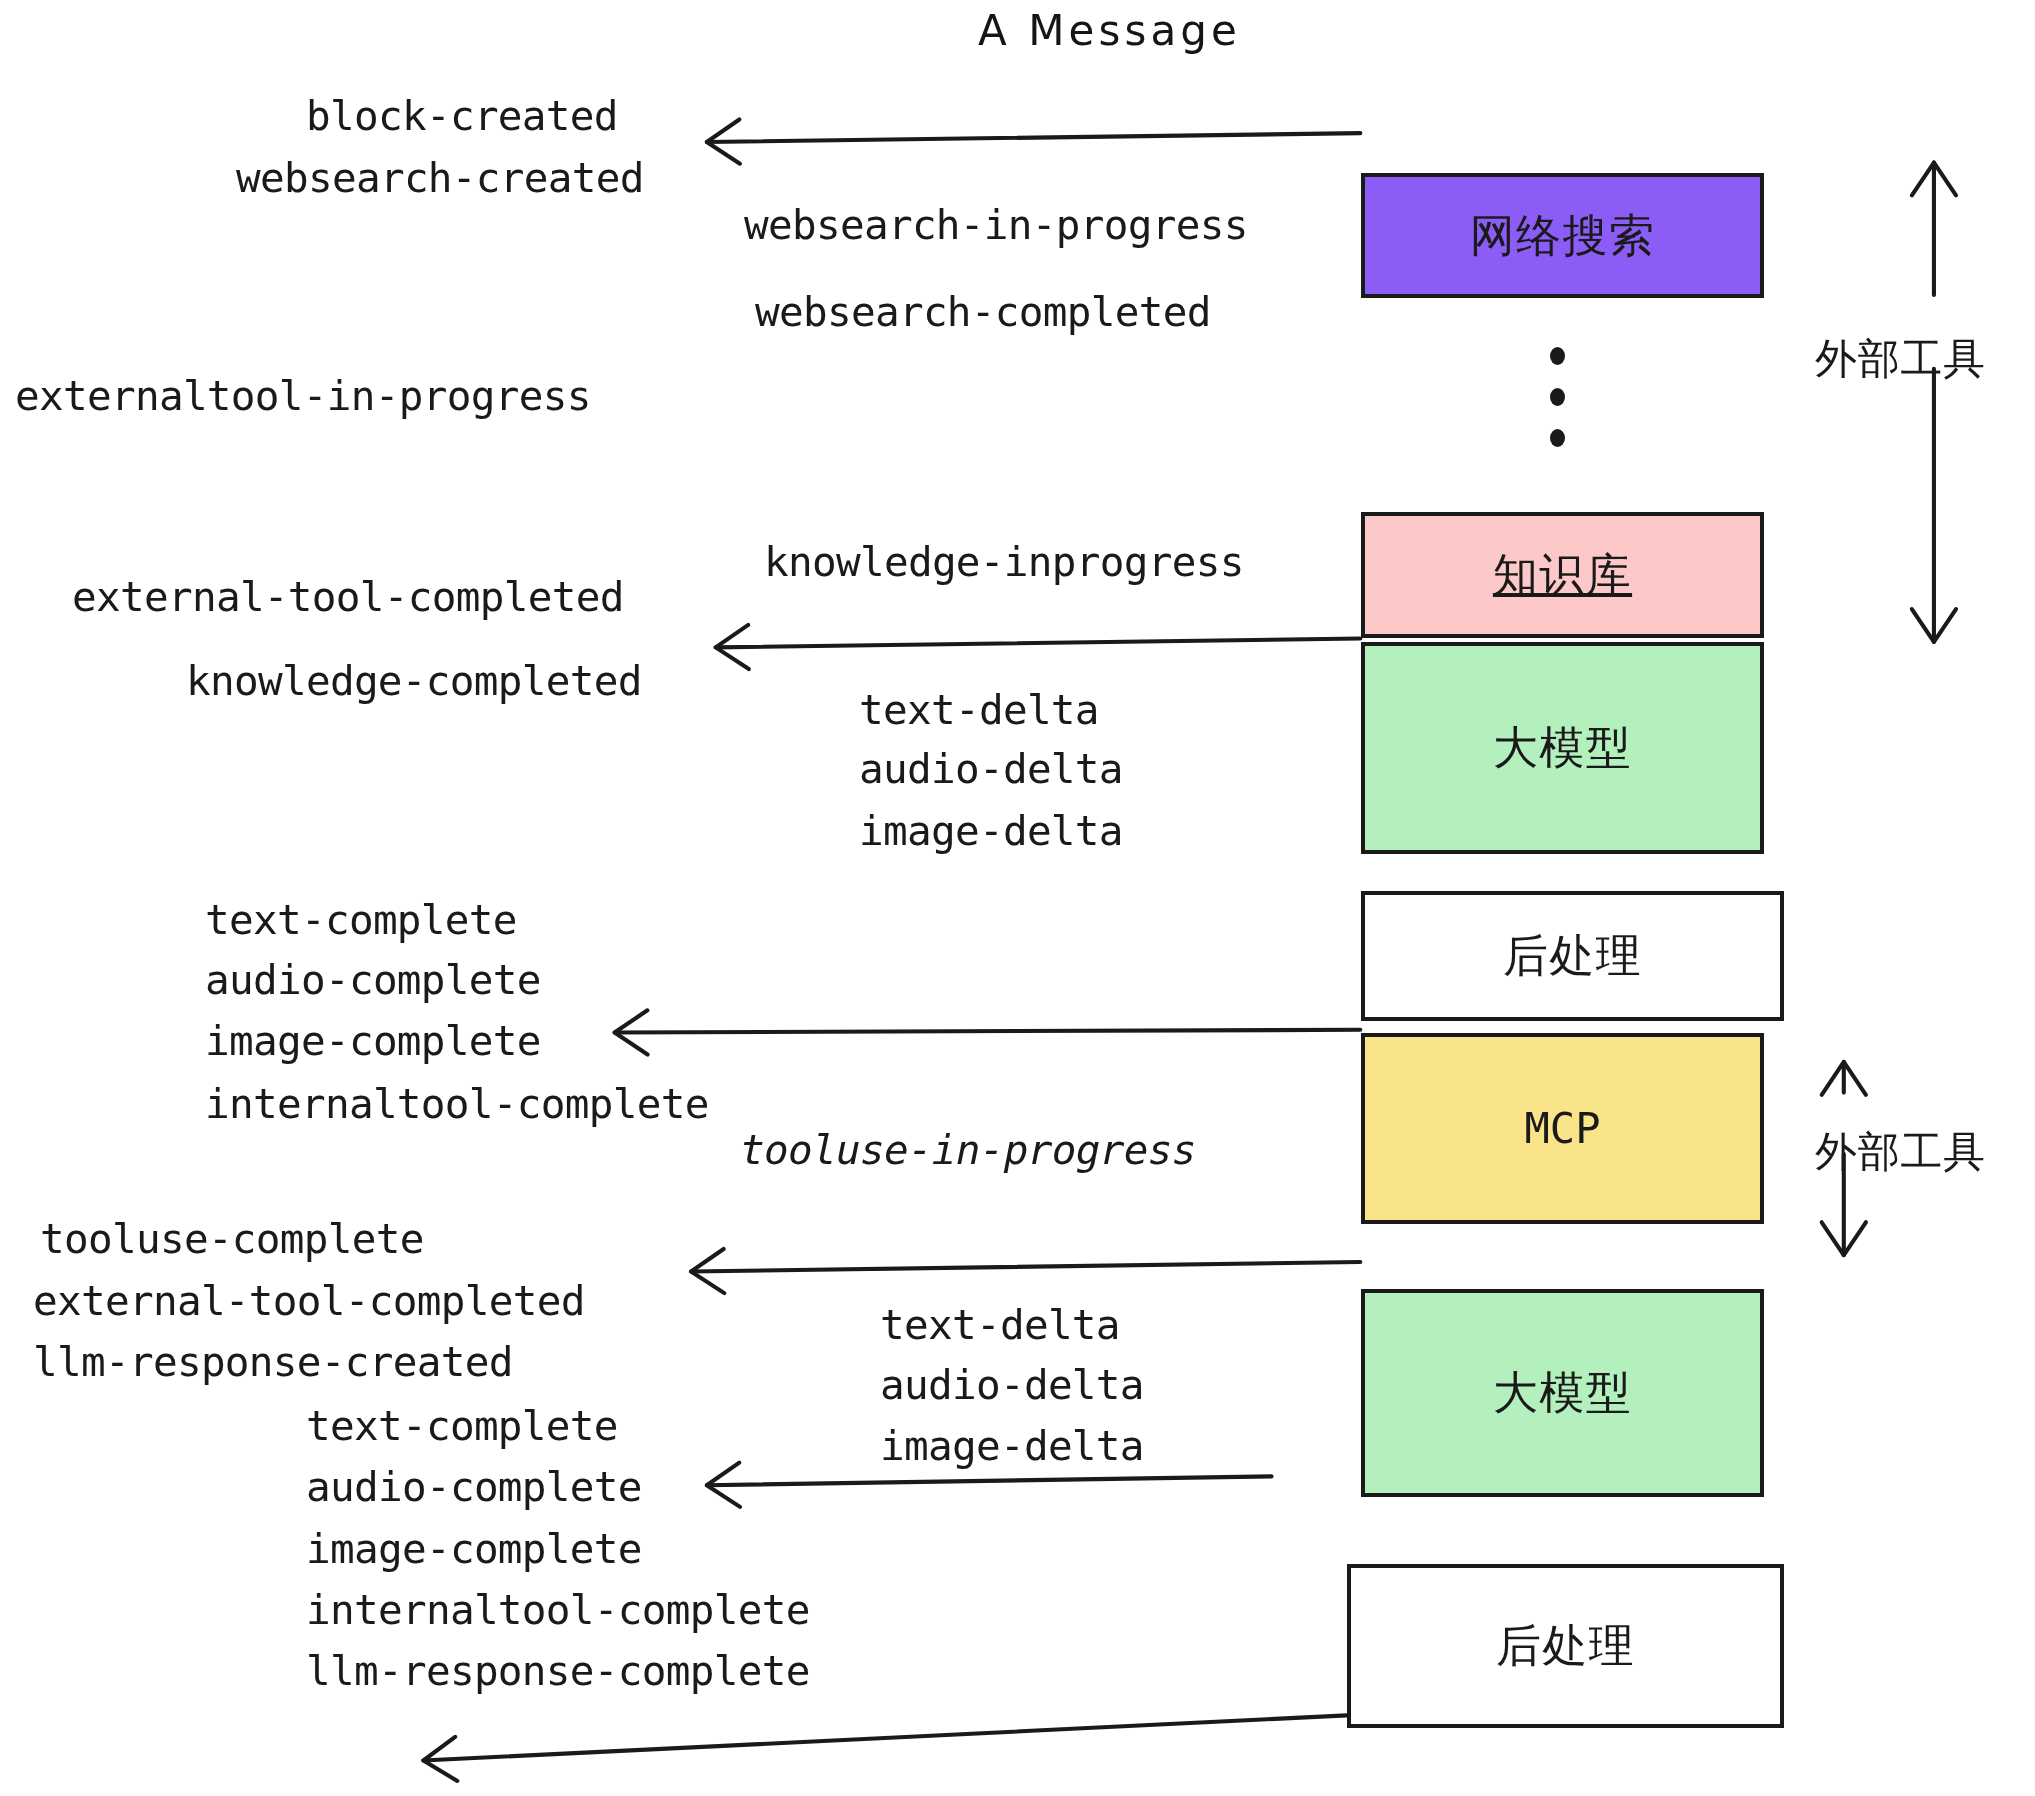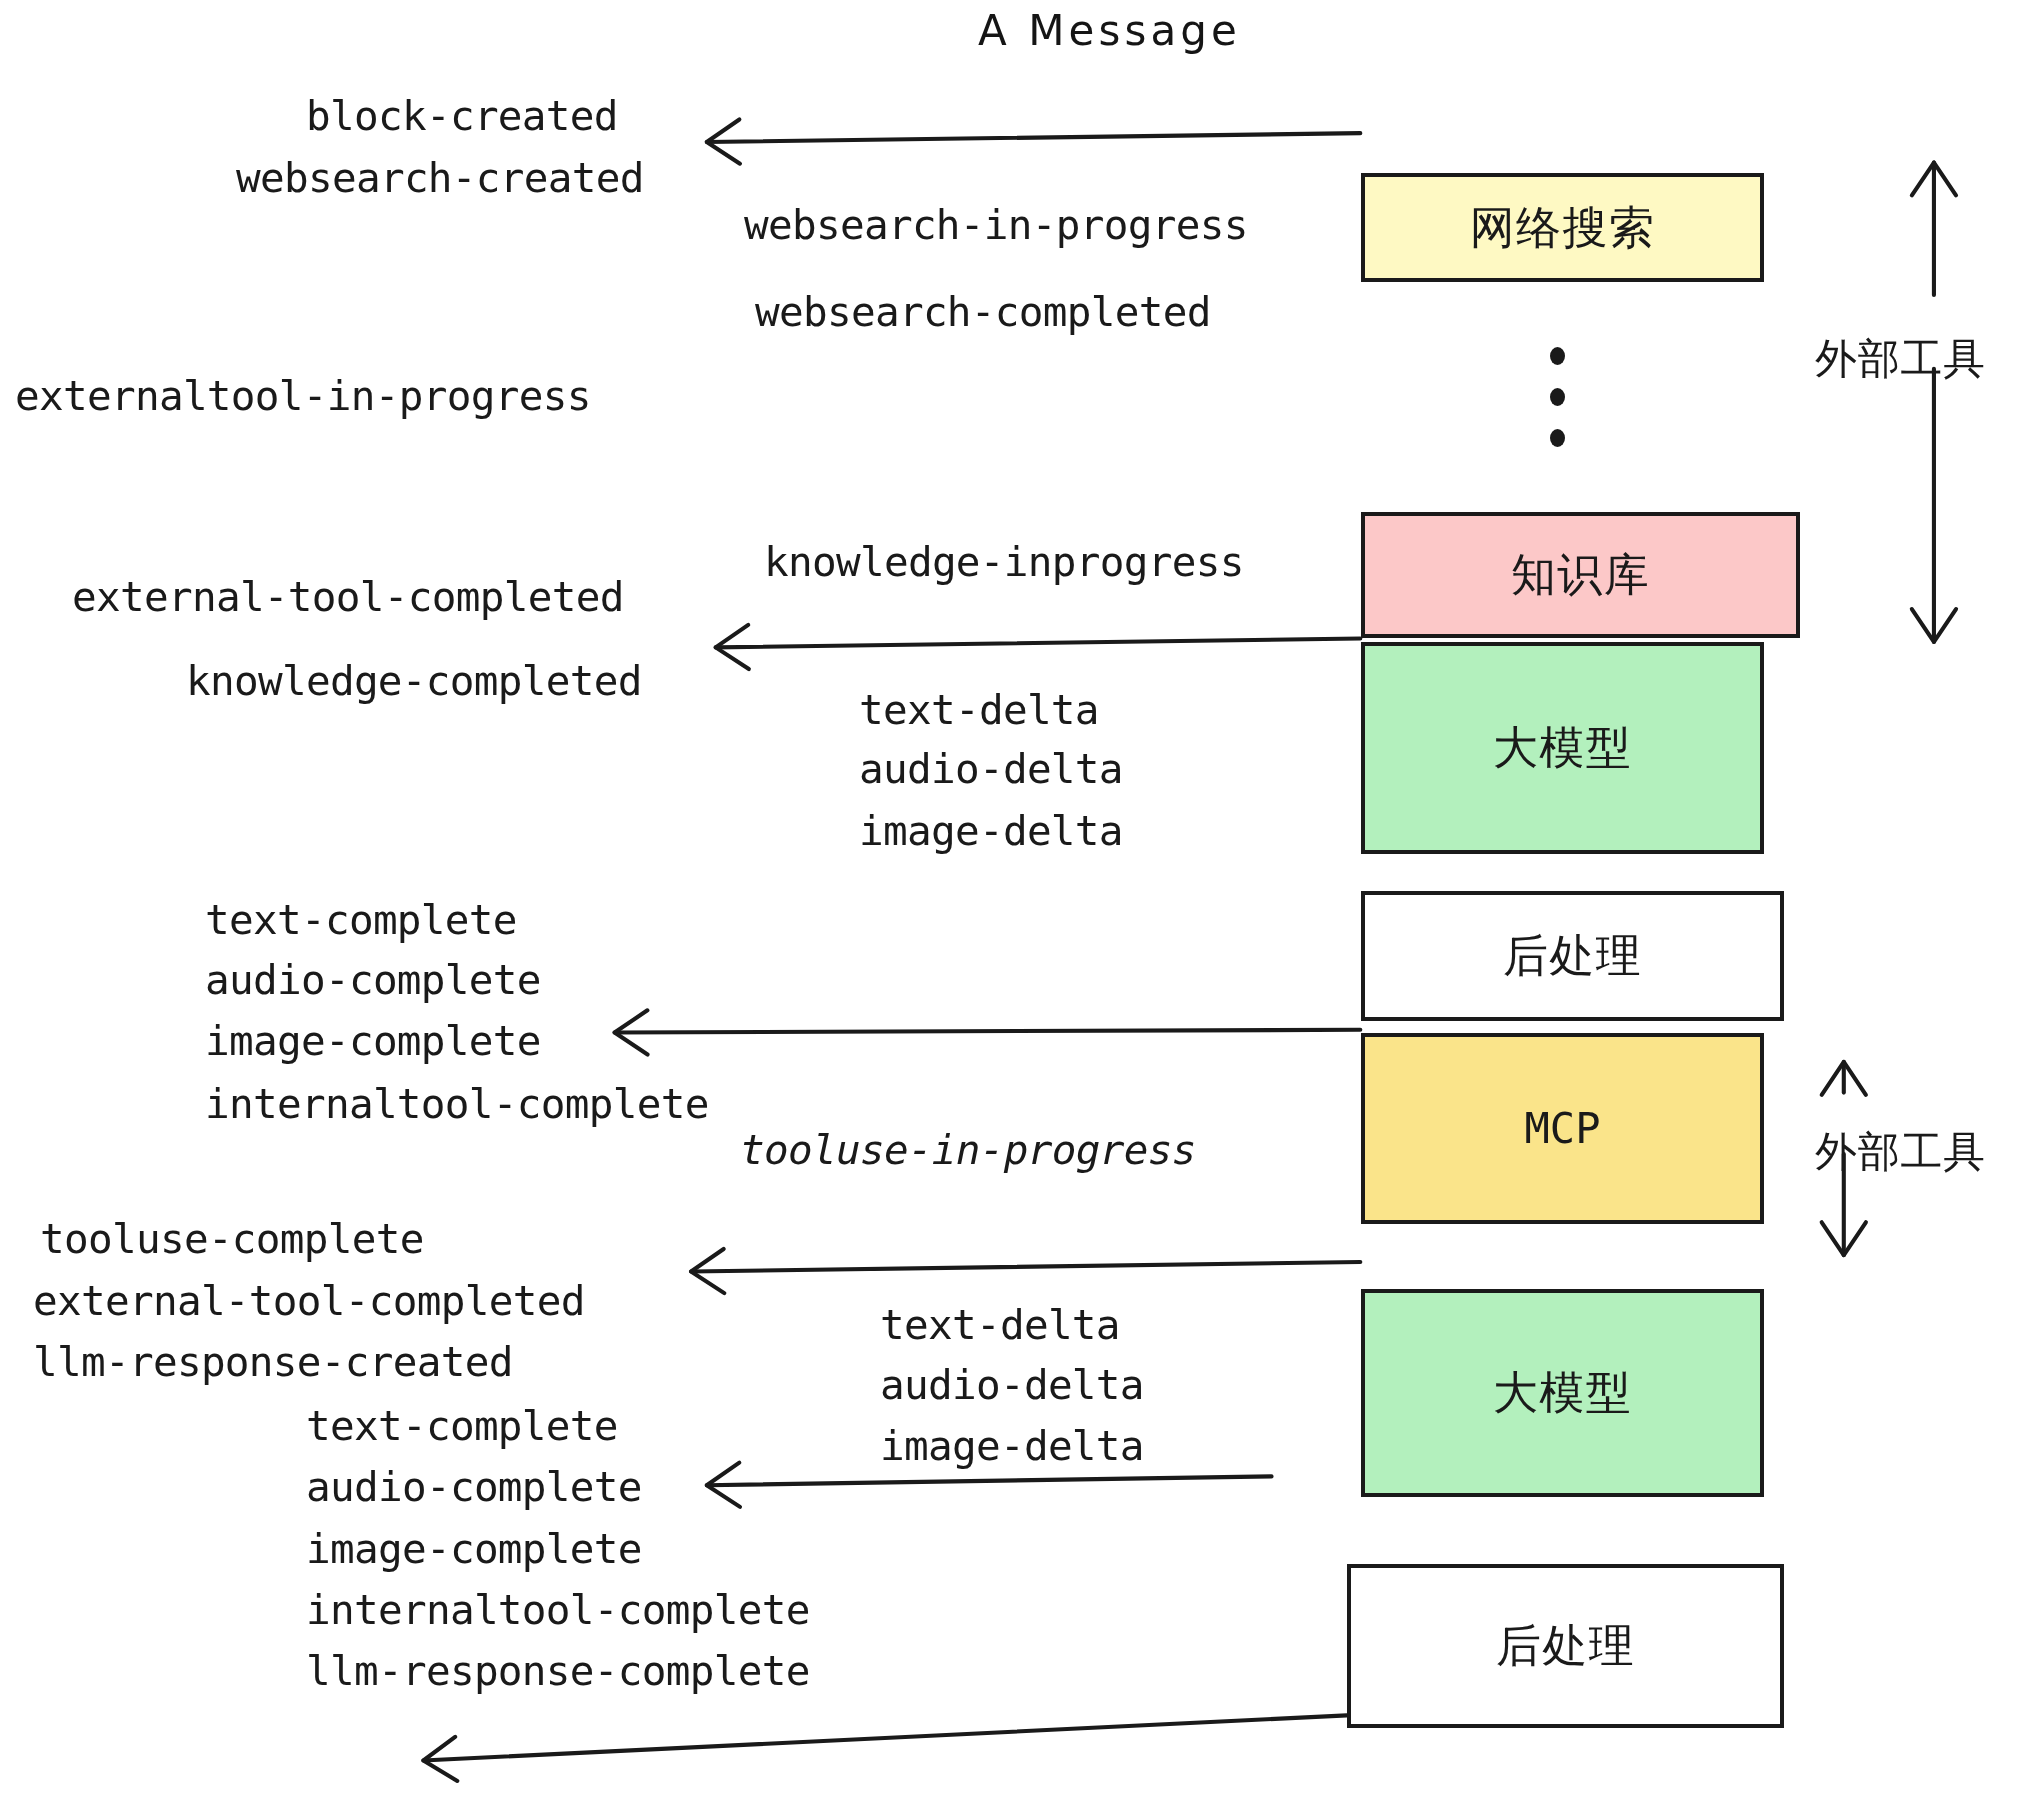--- a/index.html
+++ b/index.html
@@ -86,22 +86,22 @@
         <line x1="2700" y1="1600" x2="2700" y2="1555"></line>
         <path d="M 2732.345655608702 1603.143105043643 L 2700 1555 L 2667.654344391298 1603.143105043643"></path>
         <line x1="2700" y1="1690" x2="2700" y2="1838"></line>
         <path d="M 2667.654344391298 1789.856894956357 L 2700 1838 L 2732.345655608702 1789.856894956357"></path>
       </g>
   </svg>
 
   <div class="title" style="left:978px;top:5.5px;">A Message</div>
 
   <div id="boxes-host">
-      <div class="box" style="left: 1361px; top: 173px; width: 403px; height: 109px; background: #fef9c3;">网络搜索</div>
-      <div class="box" style="left: 1361px; top: 512px; width: 439px; height: 126px; background: rgb(252, 200, 200);">知识库</div>
+      <div class="box" style="left: 1361px; top: 173px; width: 403px; height: 125px; background: #8b5cf6;">网络搜索</div>
+      <div class="box" style="left: 1361px; top: 512px; width: 403px; height: 126px; background: rgb(252, 200, 200); text-decoration: underline;">知识库</div>
       <div class="box" style="left: 1361px; top: 642px; width: 403px; height: 212px; background: rgb(179, 240, 189);">大模型</div>
       <div class="box" style="left: 1361px; top: 891px; width: 423px; height: 130px; background: rgb(255, 255, 255);">后处理</div>
       <div class="box mono" style="left: 1361px; top: 1033px; width: 403px; height: 191px; background: rgb(250, 228, 138);">MCP</div>
       <div class="box" style="left: 1361px; top: 1289px; width: 403px; height: 208px; background: rgb(179, 240, 189);">大模型</div>
       <div class="box" style="left: 1347px; top: 1564px; width: 437px; height: 164px; background: rgb(255, 255, 255);">后处理</div>
     </div>
   <div id="labels-host">
       <div class="lbl" style="left: 306px; top: 96px;">block-created</div>
       <div class="lbl" style="left: 236px; top: 158px;">websearch-created</div>
       <div class="lbl" style="left: 744px; top: 205px;">websearch-in-progress</div>

